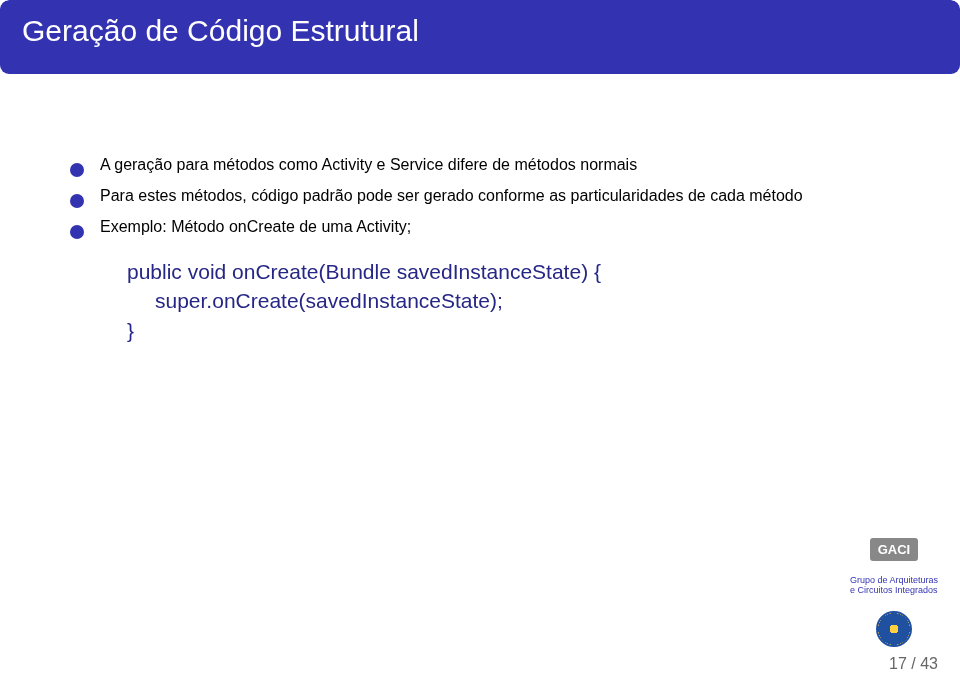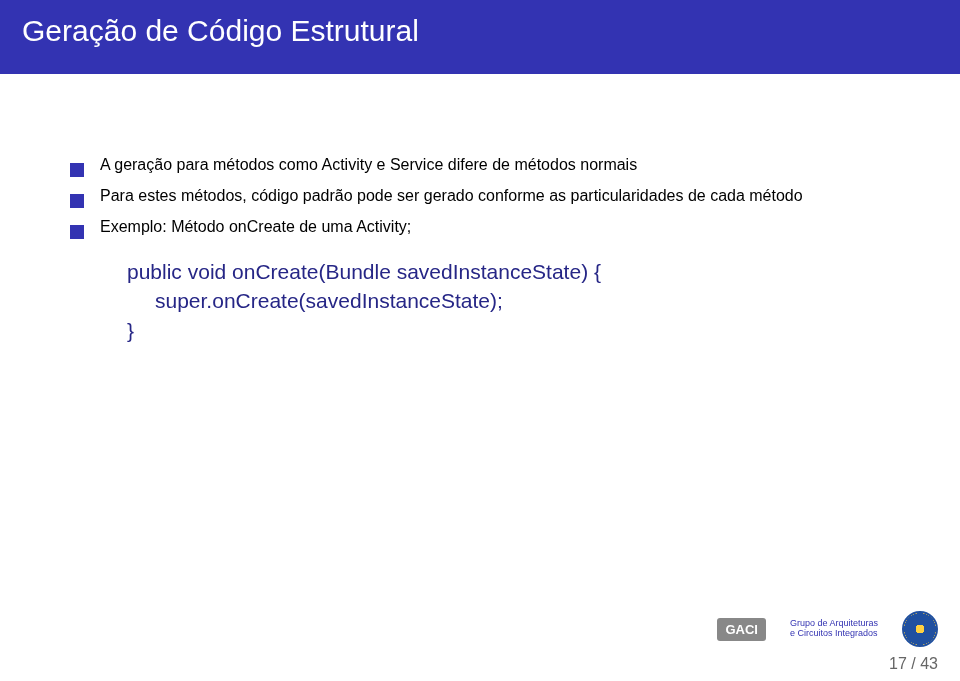--- a/index.html
+++ b/index.html
@@ -1,15 +1,15 @@
 <!DOCTYPE html>
 <html><head>
 <meta charset="utf-8">
 <style>
-  * { margin: 0; padding: 0; box-sizing: border-box; }
+  * { margin: 0; padding: 0; box-sizing: border-box; border-radius: 9px; }
   body {
     width: 960px;
     height: 681px;
     background: #ffffff;
     font-family: "Segoe UI", "Helvetica Neue", Arial, sans-serif;
     position: relative;
     overflow: hidden;
   }
   .title-bar {
     background: #3333b2;
@@ -55,21 +55,22 @@
     right: 22px;
     font-size: 16px;
     color: #666;
   }
   .logo-block {
     position: absolute;
     bottom: 34px;
     right: 22px;
     display: flex;
     align-items: center;
-    gap: 24px;
+    gap: 15px;
+    flex-direction: column;
   }
   .gaci-logo {
     background: #888;
     color: #fff;
     font-weight: bold;
     font-size: 13px;
     padding: 4px 8px;
     border-radius: 3px;
     text-align: center;
   }

